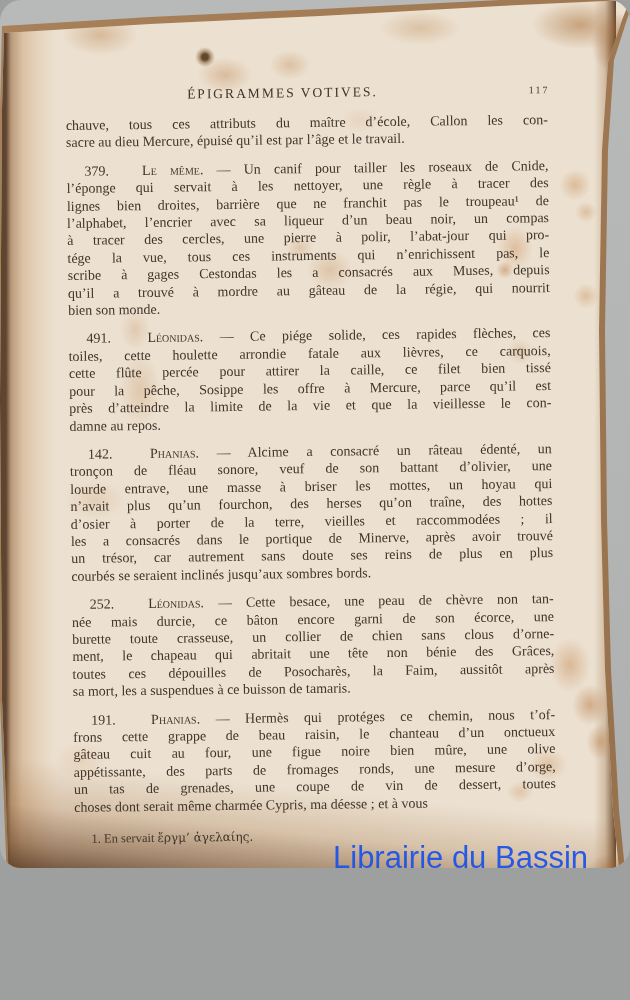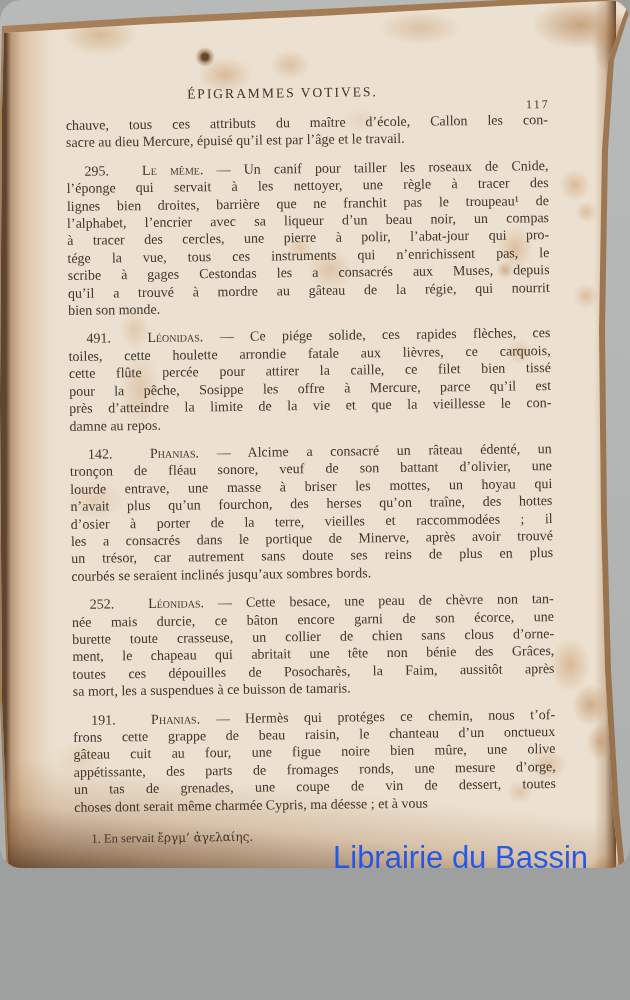--- a/index.html
+++ b/index.html
@@ -61,21 +61,21 @@
     radial-gradient(ellipse 20px 14px at 380px 918px,rgba(185,125,70,.35),transparent 70%),
     radial-gradient(ellipse 16px 12px at 240px 908px,rgba(185,125,70,.3),transparent 70%),
     radial-gradient(ellipse 45px 30px at 95px 500px,rgba(200,150,105,.25),transparent 70%),
     radial-gradient(ellipse 40px 28px at 80px 760px,rgba(205,155,110,.22),transparent 70%),
     radial-gradient(ellipse 30px 20px at 360px 120px,rgba(200,145,95,.16),transparent 70%);}
   
   .textblock{position:absolute;left:70px;top:84px;width:482px;color:var(--ink,#41352a);
     font-size:14px;line-height:17.4px;transform:rotate(-0.7deg);}
   .header{position:relative;text-align:center;padding-right:48px;margin-bottom:12px;height:18px;}
   .title{font-size:13.5px;letter-spacing:2px;}
-  .pagenum{position:absolute;right:-2px;top:15px;font-size:12px;letter-spacing:2px;}
+  .pagenum{position:absolute;right:-2px;top:0;font-size:10px;letter-spacing:2px;}
   .para{margin-top:11px;}
   .para:first-of-type{margin-top:0;}
   .line{text-align:justify;text-align-last:justify;white-space:normal;}
   .line.lastline{text-align-last:left;}
   .line.first.indent{text-indent:18px;}
   .sc{font-variant:small-caps;margin-left:20px;}
   .footnote{margin-top:15px;font-size:12.5px;padding-left:17px;}
   .greek{font-family:"DejaVu Serif",serif;font-size:12px;}
   .watermark{position:absolute;left:333px;top:840px;font-family:"Liberation Sans",sans-serif;
     font-size:31px;color:var(--watermark-blue,#1d55e8);letter-spacing:0px;opacity:.95;z-index:5;}
@@ -96,21 +96,21 @@
       <div class="header">
         <span class="title">ÉPIGRAMMES VOTIVES.</span>
         <span class="pagenum">117</span>
       </div>
       <div id="paragraphs">
           <div class="para">
             <div class="line first">chauve, tous ces attributs du maître d’école, Callon les con-</div>
             <div class="line lastline">sacre au dieu Mercure, épuisé qu’il est par l’âge et le travail.</div>
           </div>
           <div class="para">
-            <div class="line first indent"><span>295. </span><span class="sc">Le même. </span>— Un canif pour tailler les roseaux de Cnide,</div>
+            <div class="line first indent"><span>379. </span><span class="sc">Le même. </span>— Un canif pour tailler les roseaux de Cnide,</div>
             <div class="line">l’éponge qui servait à les nettoyer, une règle à tracer des</div>
             <div class="line">lignes bien droites, barrière que ne franchit pas le troupeau¹ de</div>
             <div class="line">l’alphabet, l’encrier avec sa liqueur d’un beau noir, un compas</div>
             <div class="line">à tracer des cercles, une pierre à polir, l’abat-jour qui pro-</div>
             <div class="line">tége la vue, tous ces instruments qui n’enrichissent pas, le</div>
             <div class="line">scribe à gages Cestondas les a consacrés aux Muses, depuis</div>
             <div class="line">qu’il a trouvé à mordre au gâteau de la régie, qui nourrit</div>
             <div class="line lastline">bien son monde.</div>
           </div>
           <div class="para">

